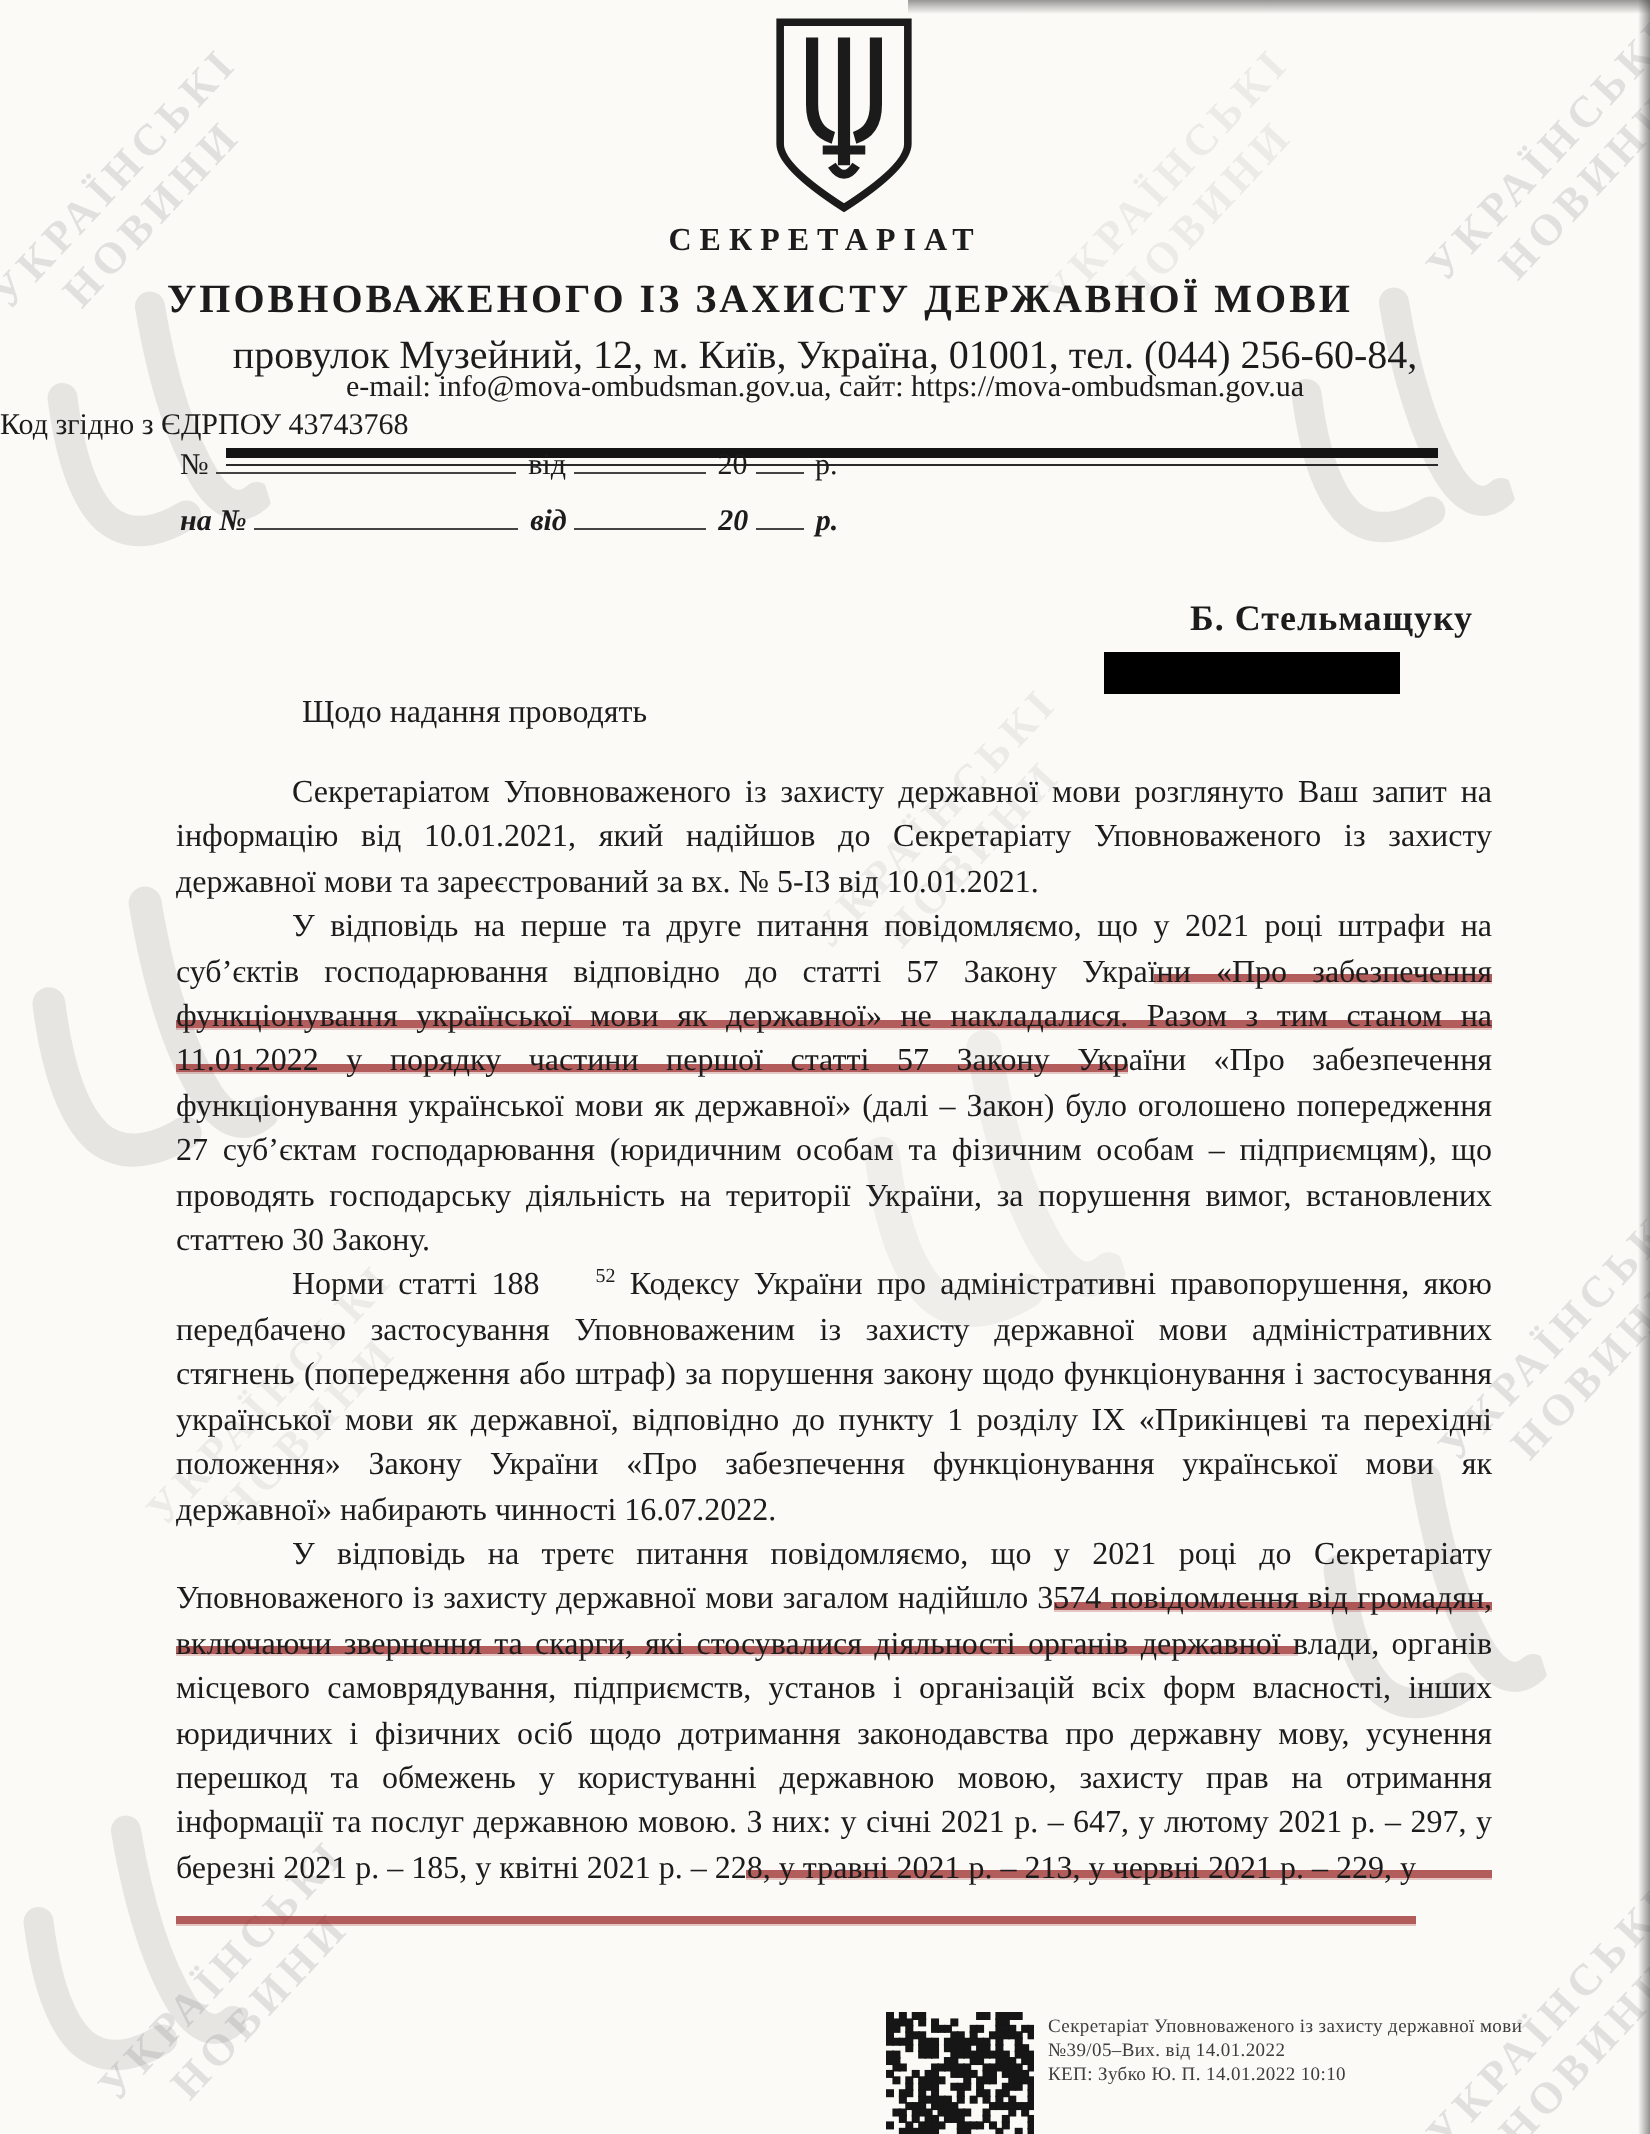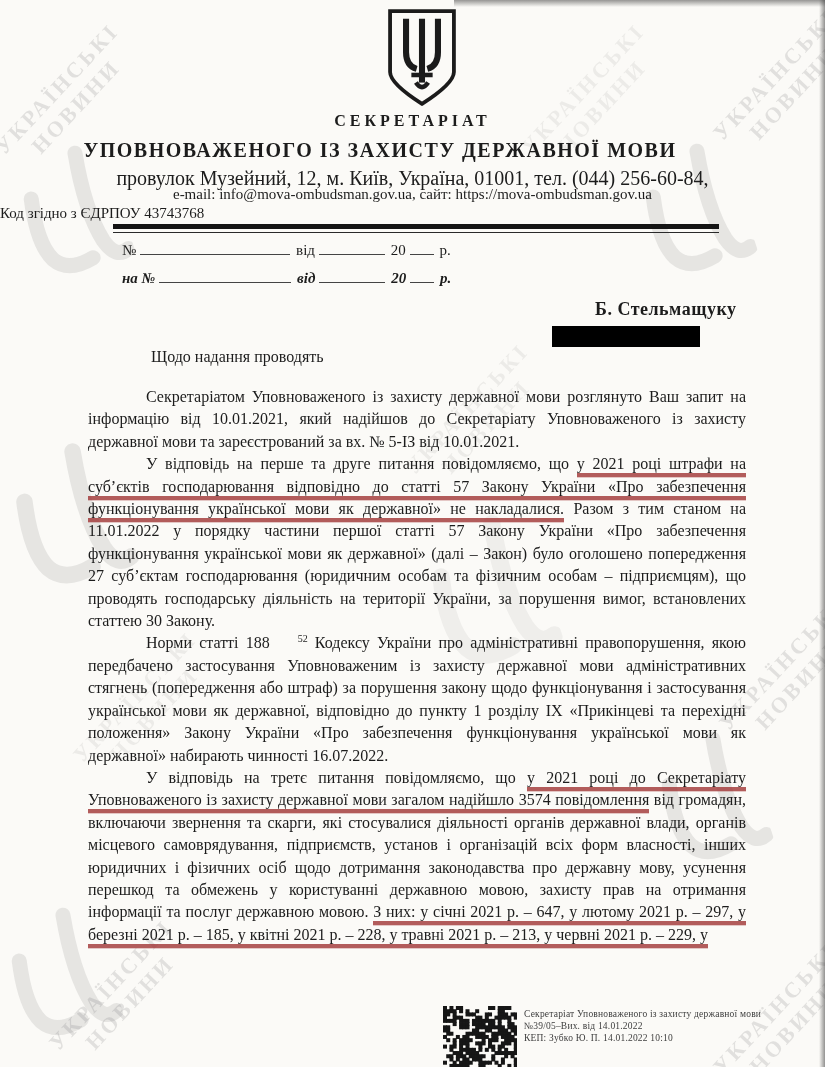--- a/index.html
+++ b/index.html
@@ -40,37 +40,37 @@
         font-weight:bold;font-size:16px;letter-spacing:4px;}
   .org2{position:absolute;left:0;top:139px;width:760px;text-align:center;
         font-weight:bold;font-size:20px;letter-spacing:1.5px;}
   .addr{position:absolute;left:0;top:167px;width:825px;text-align:center;font-size:20px;}
   .contacts{position:absolute;left:0;top:186px;width:825px;text-align:center;font-size:15px;}
   .edrpou{position:absolute;left:0;top:205px;width:687px;text-align:left;font-size:15px;}
   .rule{position:absolute;left:113px;top:224px;width:606px;height:3px;
         border-top:5px solid #141414;border-bottom:1.5px solid #2a2a2a;}
 
   
-  .refs{position:absolute;left:88px;top:241px;font-size:15px;margin-left:32px;}
+  .refs{position:absolute;left:88px;top:223px;font-size:15px;}
   .ref-row{height:28px;white-space:nowrap;}
   .ref-row.it{font-style:italic;font-weight:bold;}
   .fill{display:inline-block;border-bottom:1px solid #444;height:13px;vertical-align:baseline;}
   .f150{width:150px;} .f132{width:132px;} .f66{width:66px;} .f24{width:24px;}
   .refs .lbl{padding:0 4px 0 2px;}
 
   
   .recipient{position:absolute;left:595px;top:299px;font-weight:bold;font-size:18px;letter-spacing:.5px;}
   .redaction{position:absolute;left:552px;top:326px;width:148px;height:21px;background:#000;}
 
   
   .subject{position:absolute;left:151px;top:348px;font-size:16px;}
   .body{position:absolute;left:88px;top:386px;width:658px;font-size:16px;line-height:22.4px;}
   .para{margin:0;text-align:justify;text-indent:58px;}
   .para sup{font-size:10px;line-height:0;padding-left:28px;}
-  .redline{border-bottom:4px solid rgba(158,48,48,.78);padding-bottom:1px;
+  .redline{border-bottom:4px solid rgba(158,48,48,.78);padding-bottom:15px;
            box-shadow:0 1px 0 rgba(158,48,48,.25);margin-top:45px;}
 
   
   .qr{position:absolute;left:443px;top:1006px;width:74px;height:74px;}
   .stamp-text{position:absolute;left:524px;top:1008px;width:300px;
               font-size:9.5px;line-height:12px;color:#3d3d3d;letter-spacing:.2px;}
   .stamp-text div{white-space:nowrap;overflow:hidden;}
 </style>
 </head>
 <body>

